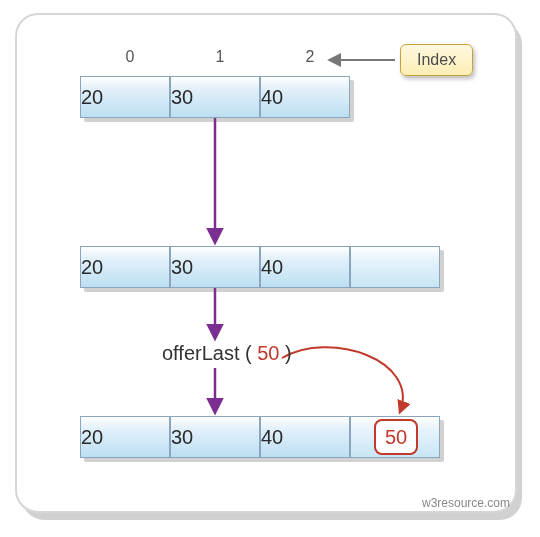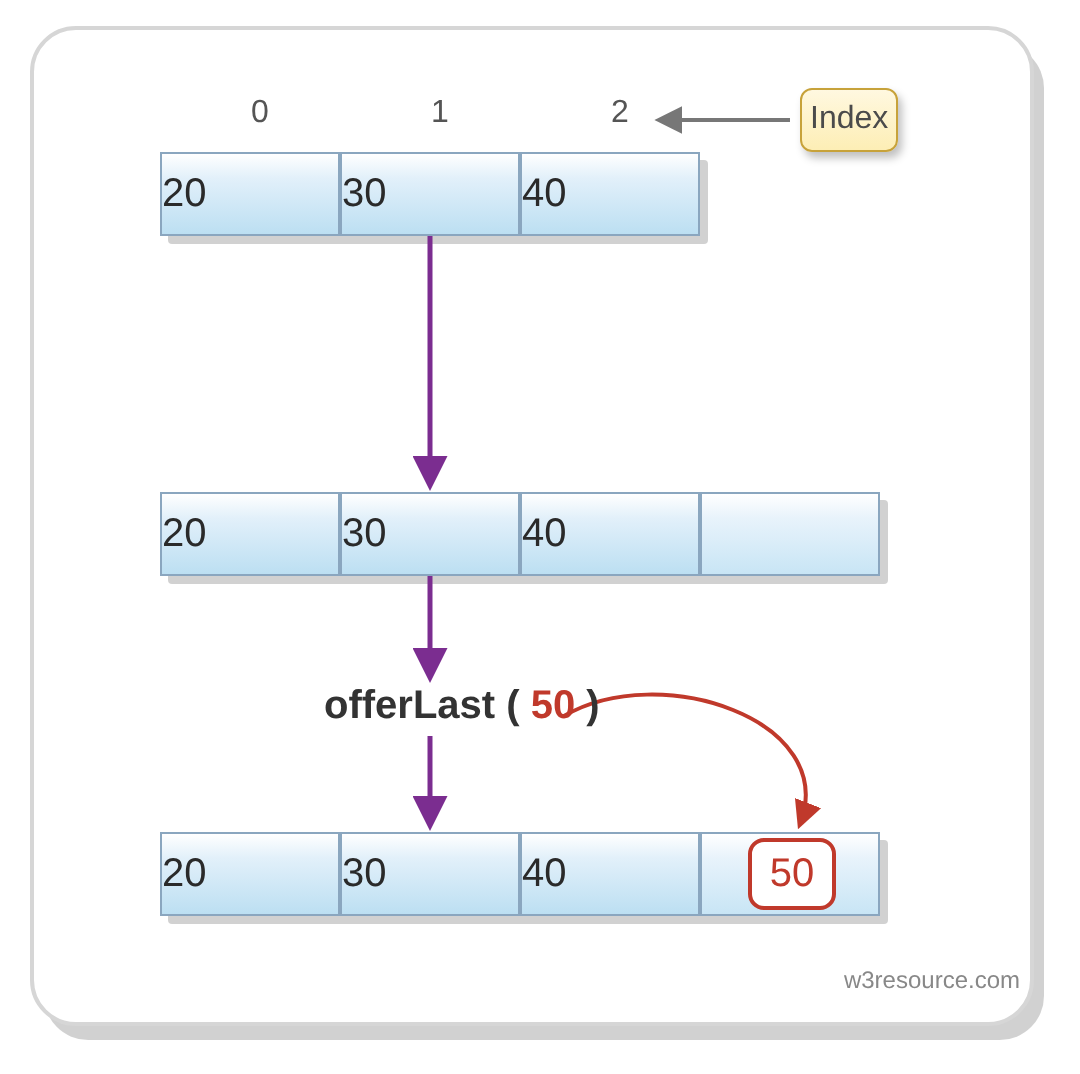--- a/index.html
+++ b/index.html
@@ -55,29 +55,28 @@
   }
   .tag {
     position: absolute;
     box-sizing: border-box;
     border: 1px solid #c7a23a;
     border-radius: 6px;
     background: linear-gradient(#fff8e0, #fdeeb5);
     text-align: center;
     font-size: 16px;
     color: #4b4b4b;
-    padding: 6px 4px;
+    padding: 6px 16px;
     box-shadow: 2px 3px 4px rgba(0,0,0,0.25);
   }
   .method {
     position: absolute;
     font-size: 20px;
     color: #333;
     white-space: nowrap;
-    font-weight: bold;
   }
   .method .arg {
     color: #c0392b;
   }
   .roundcell {
     position: absolute;
     box-sizing: border-box;
     border: 2px solid #c0392b;
     border-radius: 8px;
     background: #ffffff;
@@ -150,15 +149,15 @@
 <div class="method" style="left:162px; top:342px;">
   <span>offerLast</span><span> ( </span><span class="arg">50</span><span> )</span>
 </div>
 
 <div class="cell" style="left:80px;  top:416px; width:90px; height:42px;"><span>20</span></div>
 <div class="cell" style="left:170px; top:416px; width:90px; height:42px;"><span>30</span></div>
 <div class="cell" style="left:260px; top:416px; width:90px; height:42px;"><span>40</span></div>
 <div class="cell empty" style="left:350px; top:416px; width:90px; height:42px;"></div>
 <div class="roundcell" style="left:374px; top:419px; width:44px; height:36px;"><span>50</span></div>
 
-<div class="footer" style="right:30px; bottom:40px;"><span>w3resource.com</span></div>
+<div class="footer" style="right:30px; bottom:27px;"><span>w3resource.com</span></div>
 
 </div>
 
 </body></html>

